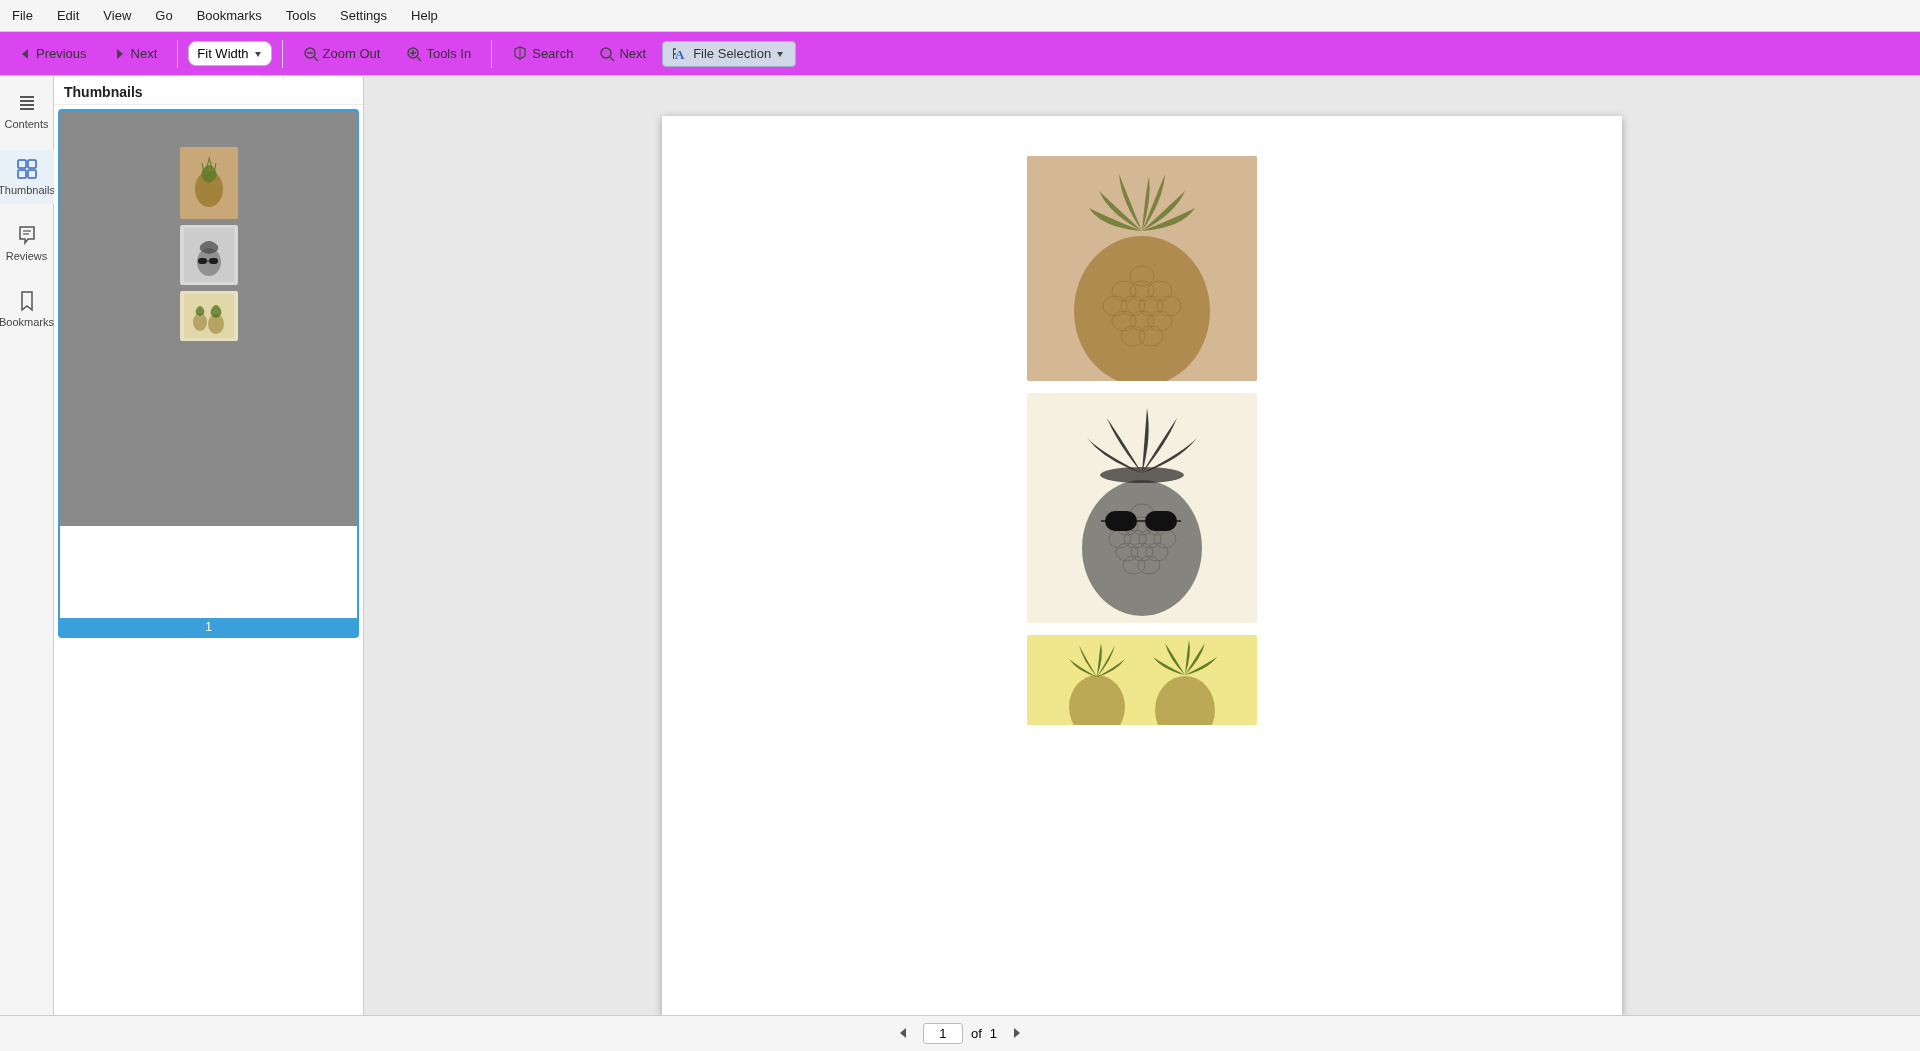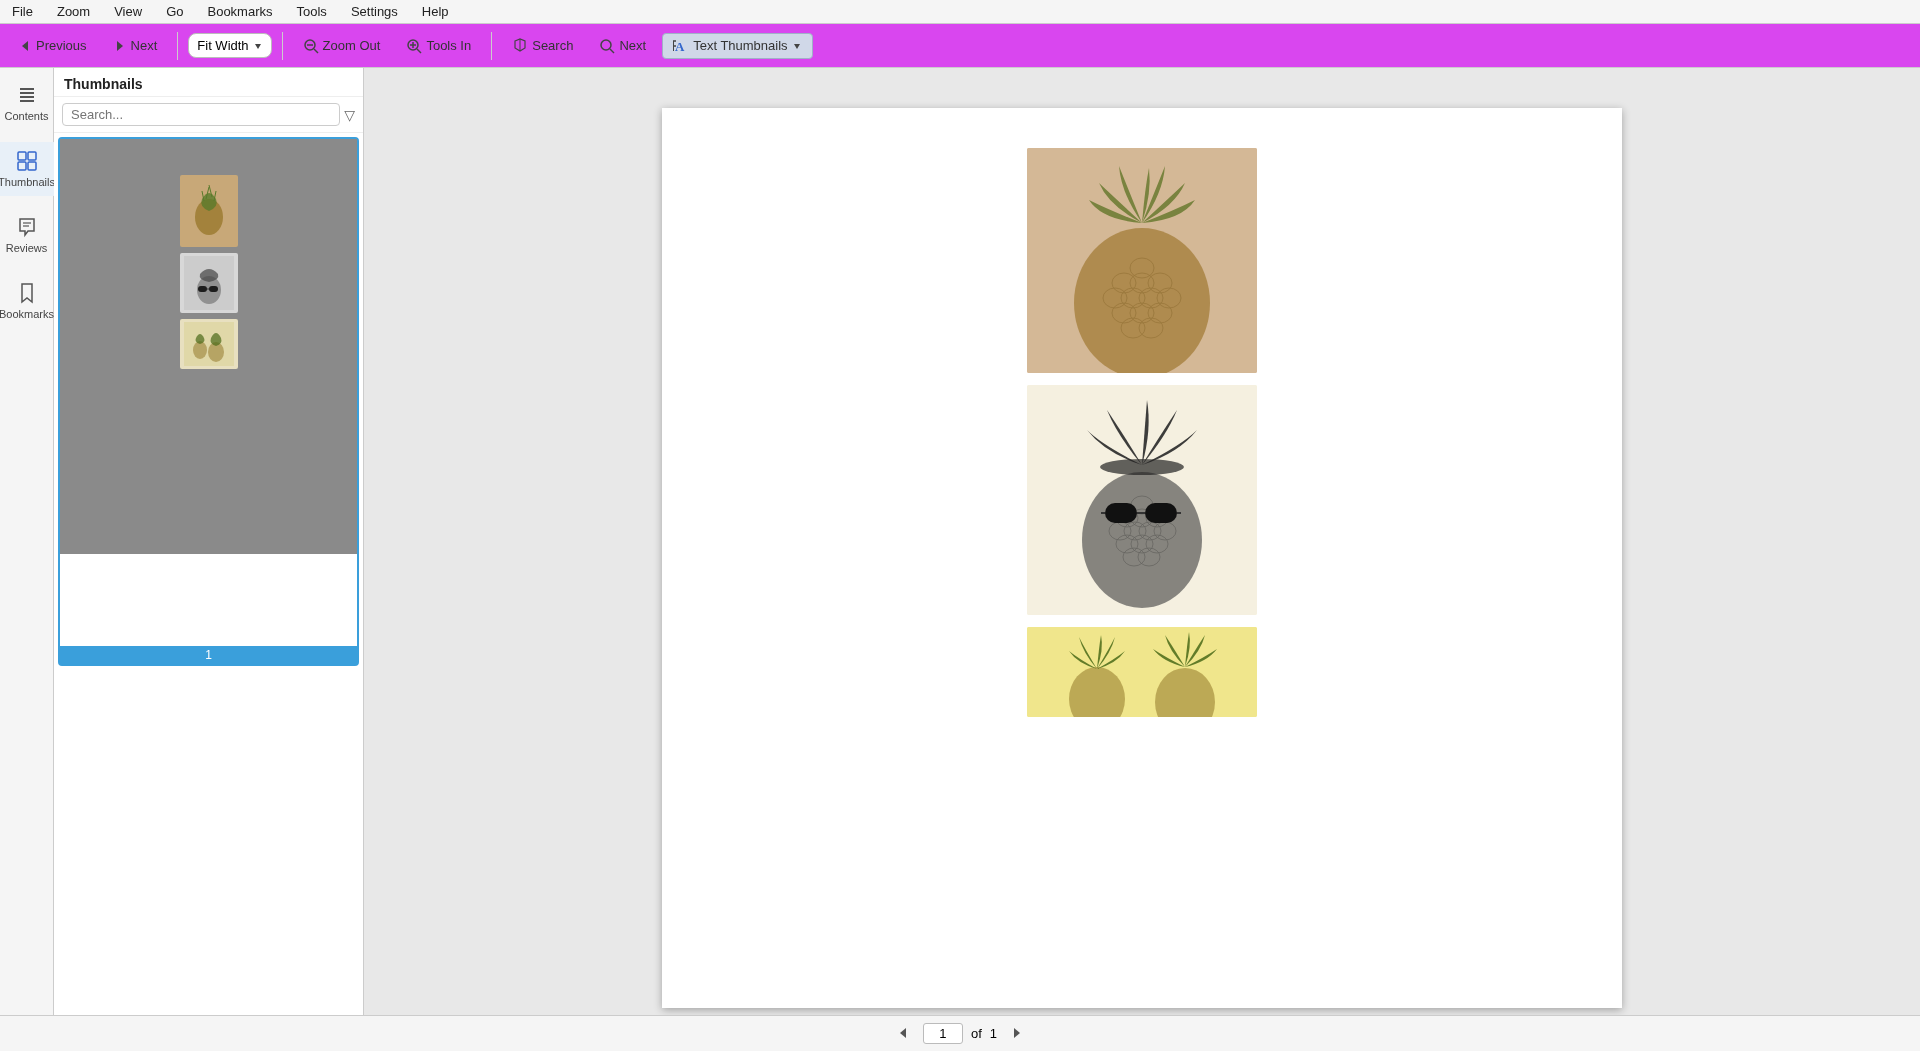--- a/index.html
+++ b/index.html
@@ -1,21 +1,21 @@
 <!DOCTYPE html>
 <html><head>
   <meta charset="utf-8">
   <style>
     * { margin: 0; padding: 0; box-sizing: border-box; }
     body { font-family: -apple-system, BlinkMacSystemFont, 'Segoe UI', Arial, sans-serif; font-size: 13px; background: #f0f0f0; overflow: hidden; width: 1920px; height: 1051px; }
 
     
     .menu-bar {
       display: flex; align-items: center; background: #f5f5f5; border-bottom: 1px solid #ccc;
-      padding: 2px 8px; height: 24px; gap: 16px;
+      padding: 2px 8px; height: 32px; gap: 16px;
     }
     .menu-item { font-size: 13px; color: #222; cursor: pointer; padding: 2px 4px; }
 
     
     .toolbar {
       display: flex; align-items: center; background: #d946ef; border-bottom: 1px solid #ccc;
       padding: 4px 8px; height: 44px; gap: 6px;
     }
     .toolbar-btn {
       display: flex; align-items: center; gap: 4px; padding: 4px 10px;
@@ -121,21 +121,21 @@
 
     .pineapple-container {
       display: flex; flex-direction: column; align-items: center; gap: 4px;
     }
   </style>
 </head>
 <body>
 
 <div class="menu-bar">
   <span class="menu-item">File</span>
-  <span class="menu-item">Zoom</span>
+  <span class="menu-item">Edit</span>
   <span class="menu-item">View</span>
   <span class="menu-item">Go</span>
   <span class="menu-item">Bookmarks</span>
   <span class="menu-item">Tools</span>
   <span class="menu-item">Settings</span>
   <span class="menu-item">Help</span>
 </div>
 
 <div class="toolbar">
   <button class="toolbar-btn">
@@ -190,21 +190,21 @@
     </svg>
     <span>Next</span>
   </button>
   <button class="toolbar-btn active">
     <svg width="16" height="16" viewBox="0 0 16 16">
       <text x="2" y="13" font-size="13" font-weight="bold" fill="#3366cc" font-family="serif">A</text>
       <line x1="0" y1="3" x2="0" y2="13" stroke="#444" stroke-width="2"></line>
       <line x1="0" y1="3" x2="3" y2="3" stroke="#444" stroke-width="1.5"></line>
       <line x1="0" y1="8" x2="3" y2="8" stroke="#444" stroke-width="1.5"></line>
     </svg>
-    <span>Text Thumbnails</span>
+    <span>File Selection</span>
     <svg width="10" height="10" viewBox="0 0 10 10">
       <polygon points="2,3 8,3 5,8" fill="#444"></polygon>
     </svg>
   </button>
 </div>
 
 <div class="main-layout">
 
   <div class="sidebar-icons">
     <button class="sidebar-icon-btn">
@@ -238,24 +238,20 @@
         <path d="M6 2 L16 2 L16 20 L11 16 L6 20 Z" stroke="#555" stroke-width="1.5" fill="none"></path>
       </svg>
       <span>Bookmarks</span>
     </button>
   </div>
 
   <div class="thumbnails-panel">
     <div class="thumbnails-header">
       <span>Thumbnails</span>
     </div>
-    <div class="thumbnails-search">
-      <input type="text" placeholder="Search..." style="">
-      <span class="filter-icon">▽</span>
-    </div>
     <div class="thumbnails-list">
       <div class="thumb-item">
         <div class="thumb-preview">
 
           <div style="display:flex; flex-direction:column; align-items:center; gap:6px; margin-top:20px;">
 
             <div style="width:58px; height:72px; background:#c8a878; border-radius:2px; overflow:hidden; display:flex; align-items:center; justify-content:center;">
               <svg width="50" height="64" viewBox="0 0 50 64">
                 <rect width="50" height="64" fill="#c8a878"></rect>
                 <ellipse cx="25" cy="38" rx="14" ry="18" fill="#8b6914" opacity="0.6"></ellipse>

